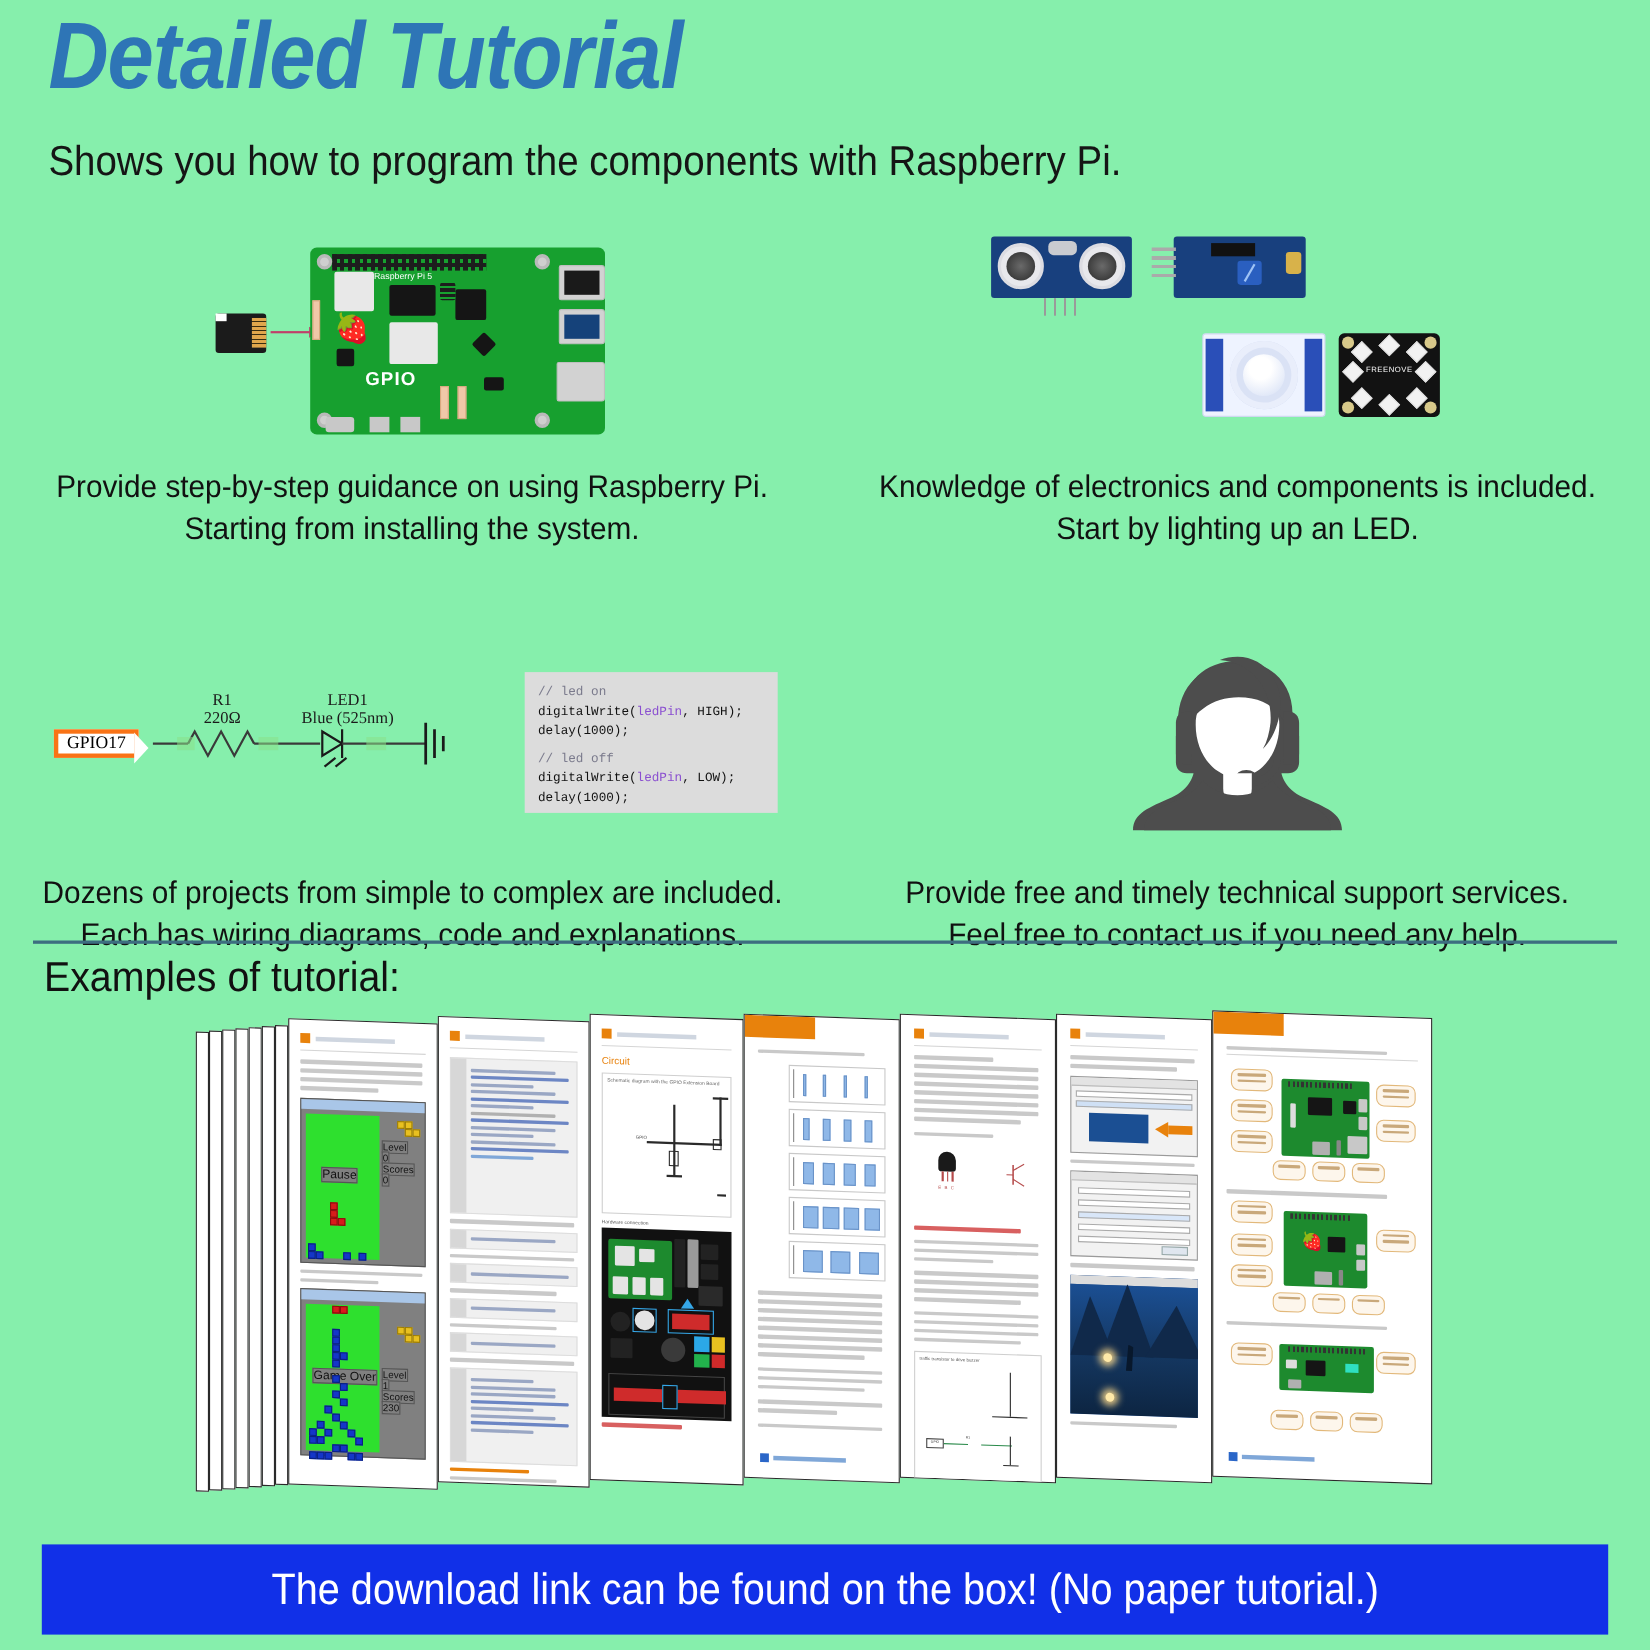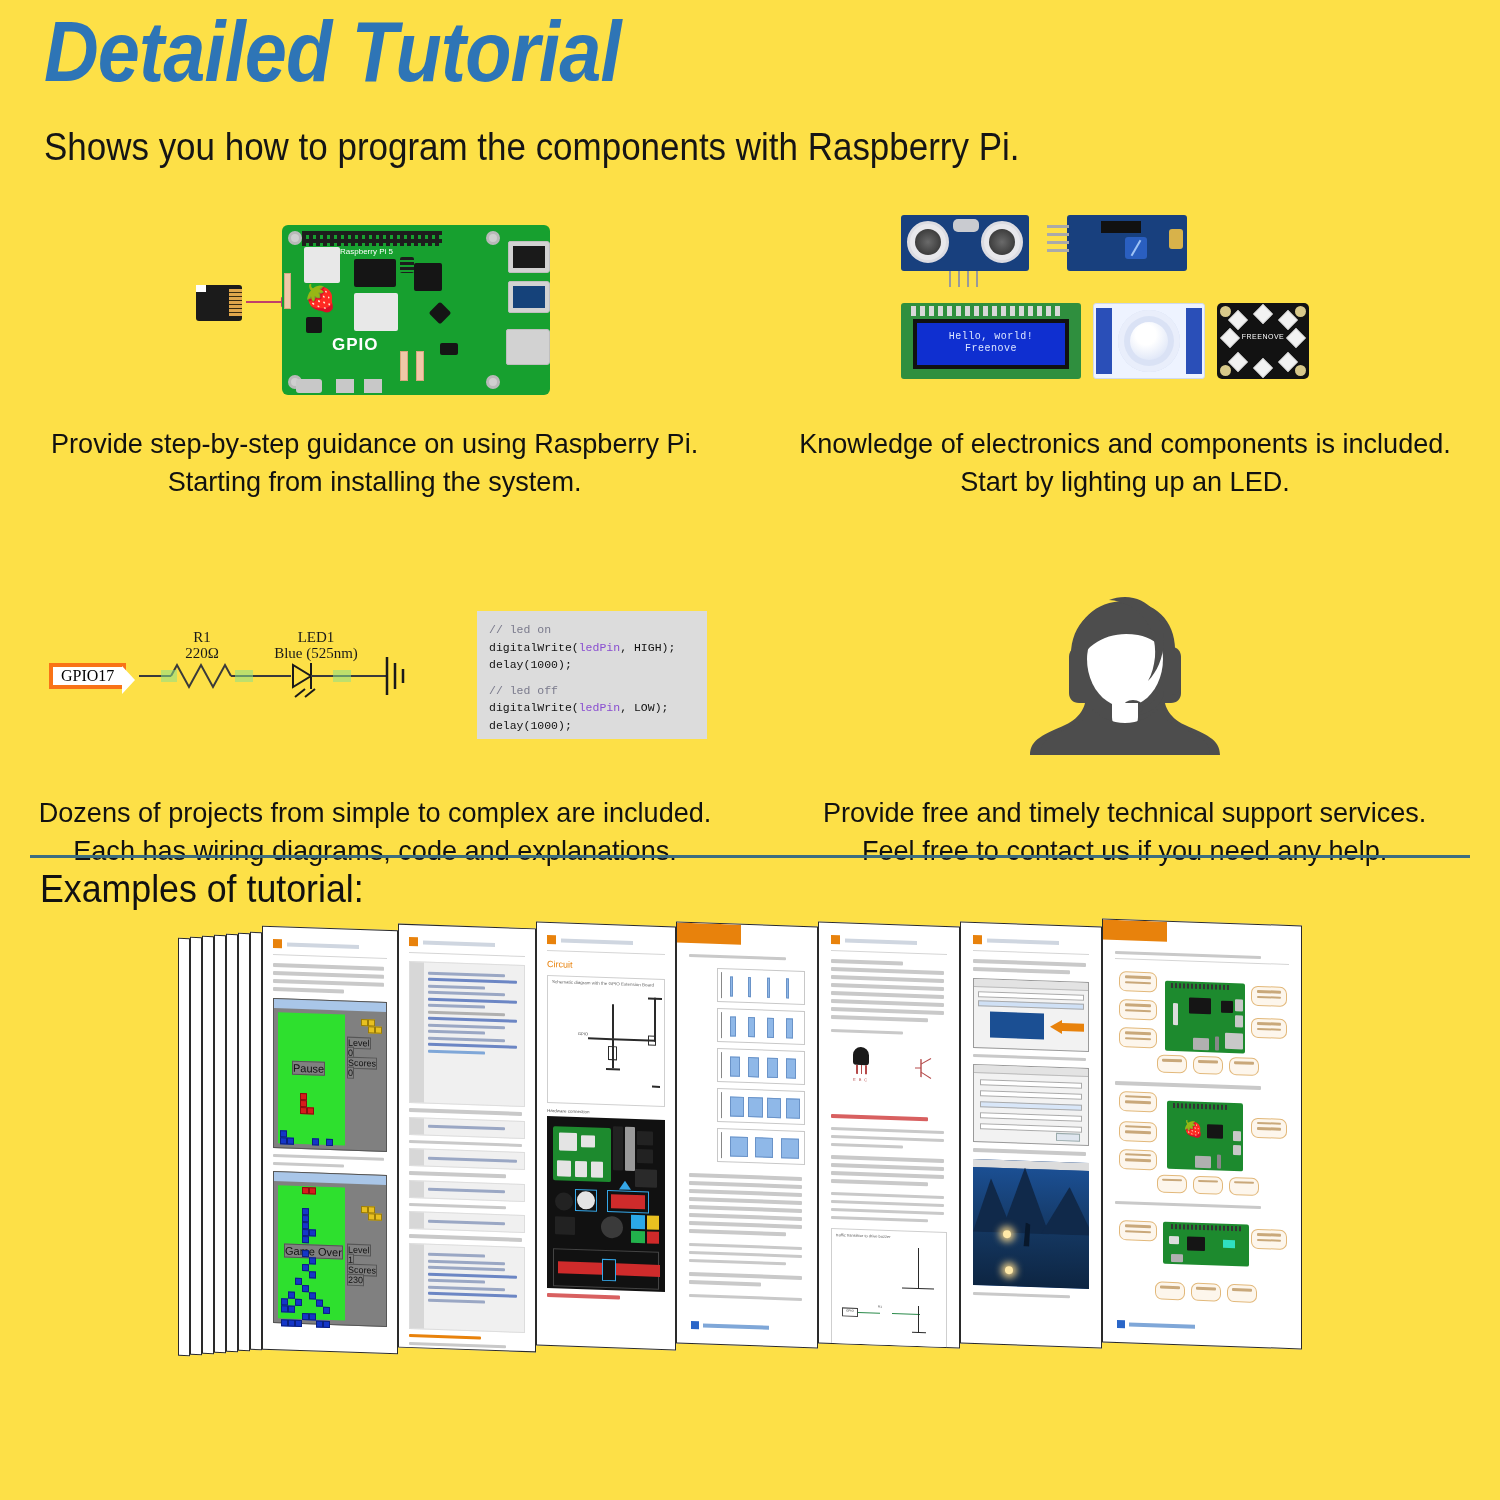--- a/index.html
+++ b/index.html
@@ -2,21 +2,21 @@
 <html><head>
 <meta charset="utf-8">
 <style>
   * { box-sizing: border-box; margin: 0; padding: 0; }
   html, body {
     width: 1500px; height: 1500px;
     background: #ffffff;
     font-family: "Liberation Sans", sans-serif;
     overflow: hidden;
   }
-  .page { position: relative; width: 1500px; height: 1500px; background:#fde047; }
+  .page { position: relative; width: 1500px; height: 1500px; background:#86efac; }
 
   
   .title {
     position: absolute; left: 44px; top: 8px;
     font-size: 86px; line-height: 1.0;
     font-weight: bold; font-style: italic;
     color: #2e75b6;
     letter-spacing: -1px;
     transform: scaleX(0.88); transform-origin: left top;
     white-space: nowrap;
@@ -290,27 +290,20 @@
               <div class="pins"></div>
             </div>
 
             <div class="mod photo-mod">
               <div class="hdr"></div>
               <div class="ic"></div>
               <div class="pot"></div>
               <div class="ldr"></div>
             </div>
 
-            <div class="mod lcd">
-              <div class="head"></div>
-              <div class="screen">
-                <div style="margin-top:8px">Hello, world!</div>
-                <div>Freenove</div>
-              </div>
-            </div>
 
             <div class="mod pir">
               <div class="side" style="left:2px"></div>
               <div class="side" style="right:2px"></div>
               <div class="dome"></div>
             </div>
 
             <div class="mod rgb">
               <div class="pad" style="left:3px;top:3px"></div>
               <div class="pad" style="right:3px;top:3px"></div>
@@ -929,14 +922,17 @@
 
         <div style="position:absolute;left:14px;bottom:14px;display:flex;gap:4px;align-items:center">
           <span style="width:8px;height:8px;background:#2a66c8;display:block"></span>
           <span style="width:66px;height:3.5px;background:#7fa7d8;display:block"></span>
         </div>
       </div>
     </div>
 
   </div>
 
+  <div class="banner">
+    <span>The download link can be found on the box! (No paper tutorial.)</span>
+  </div>
 
 </div>
 
 </body></html>

